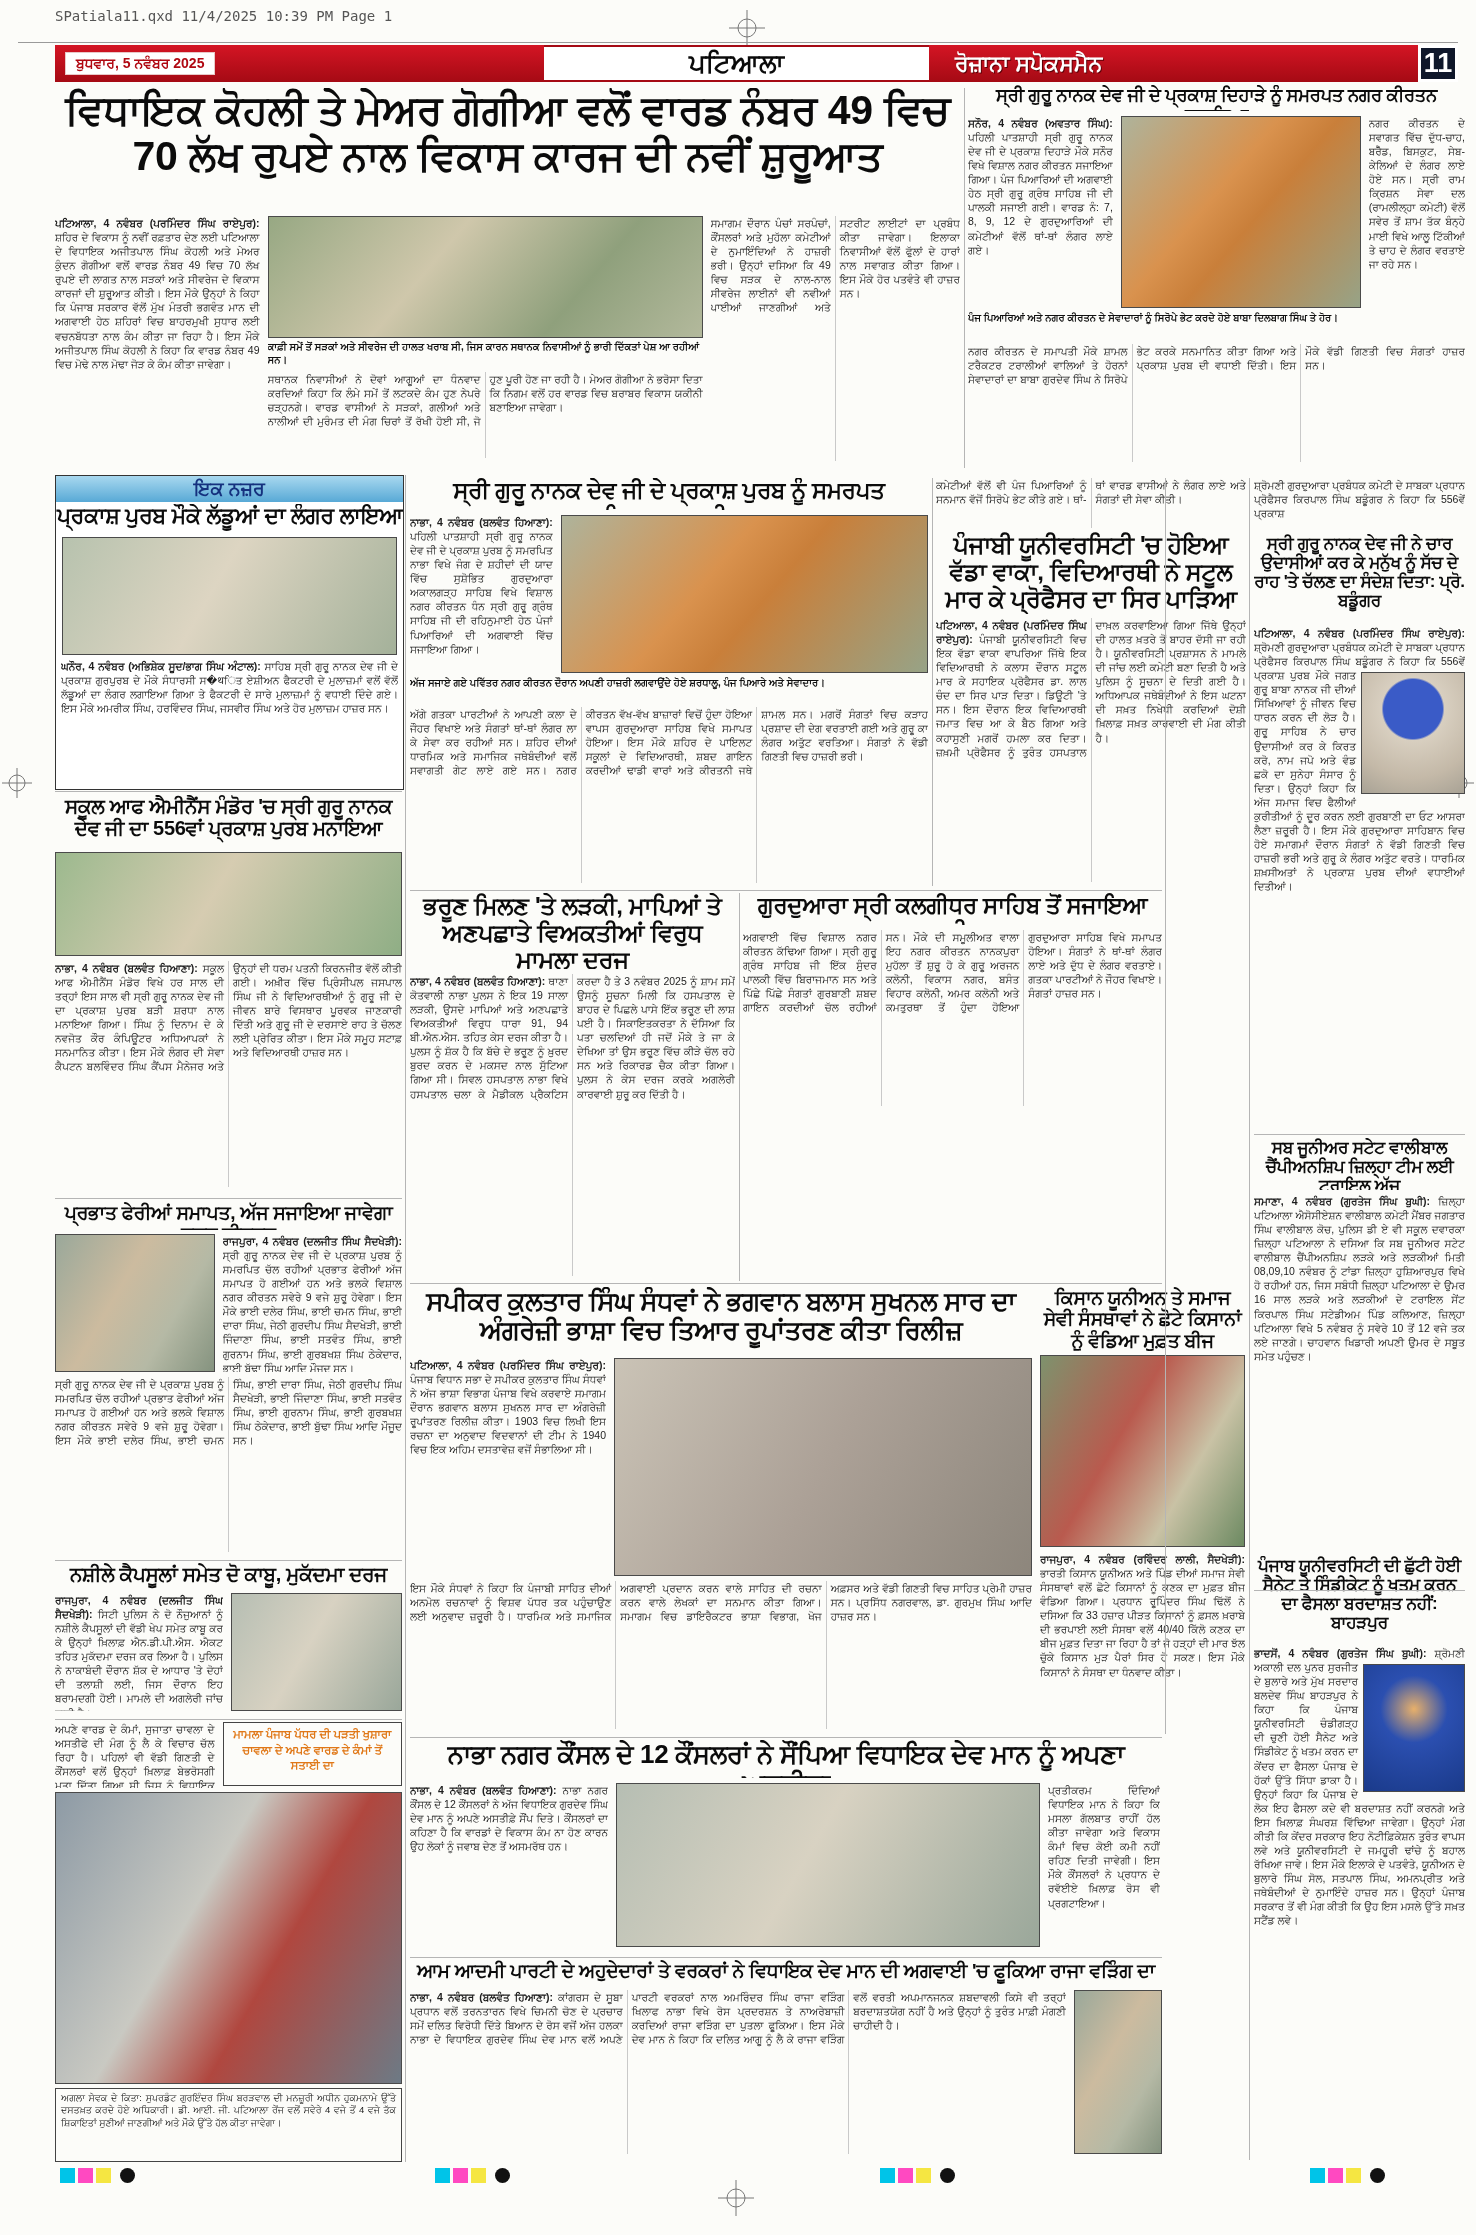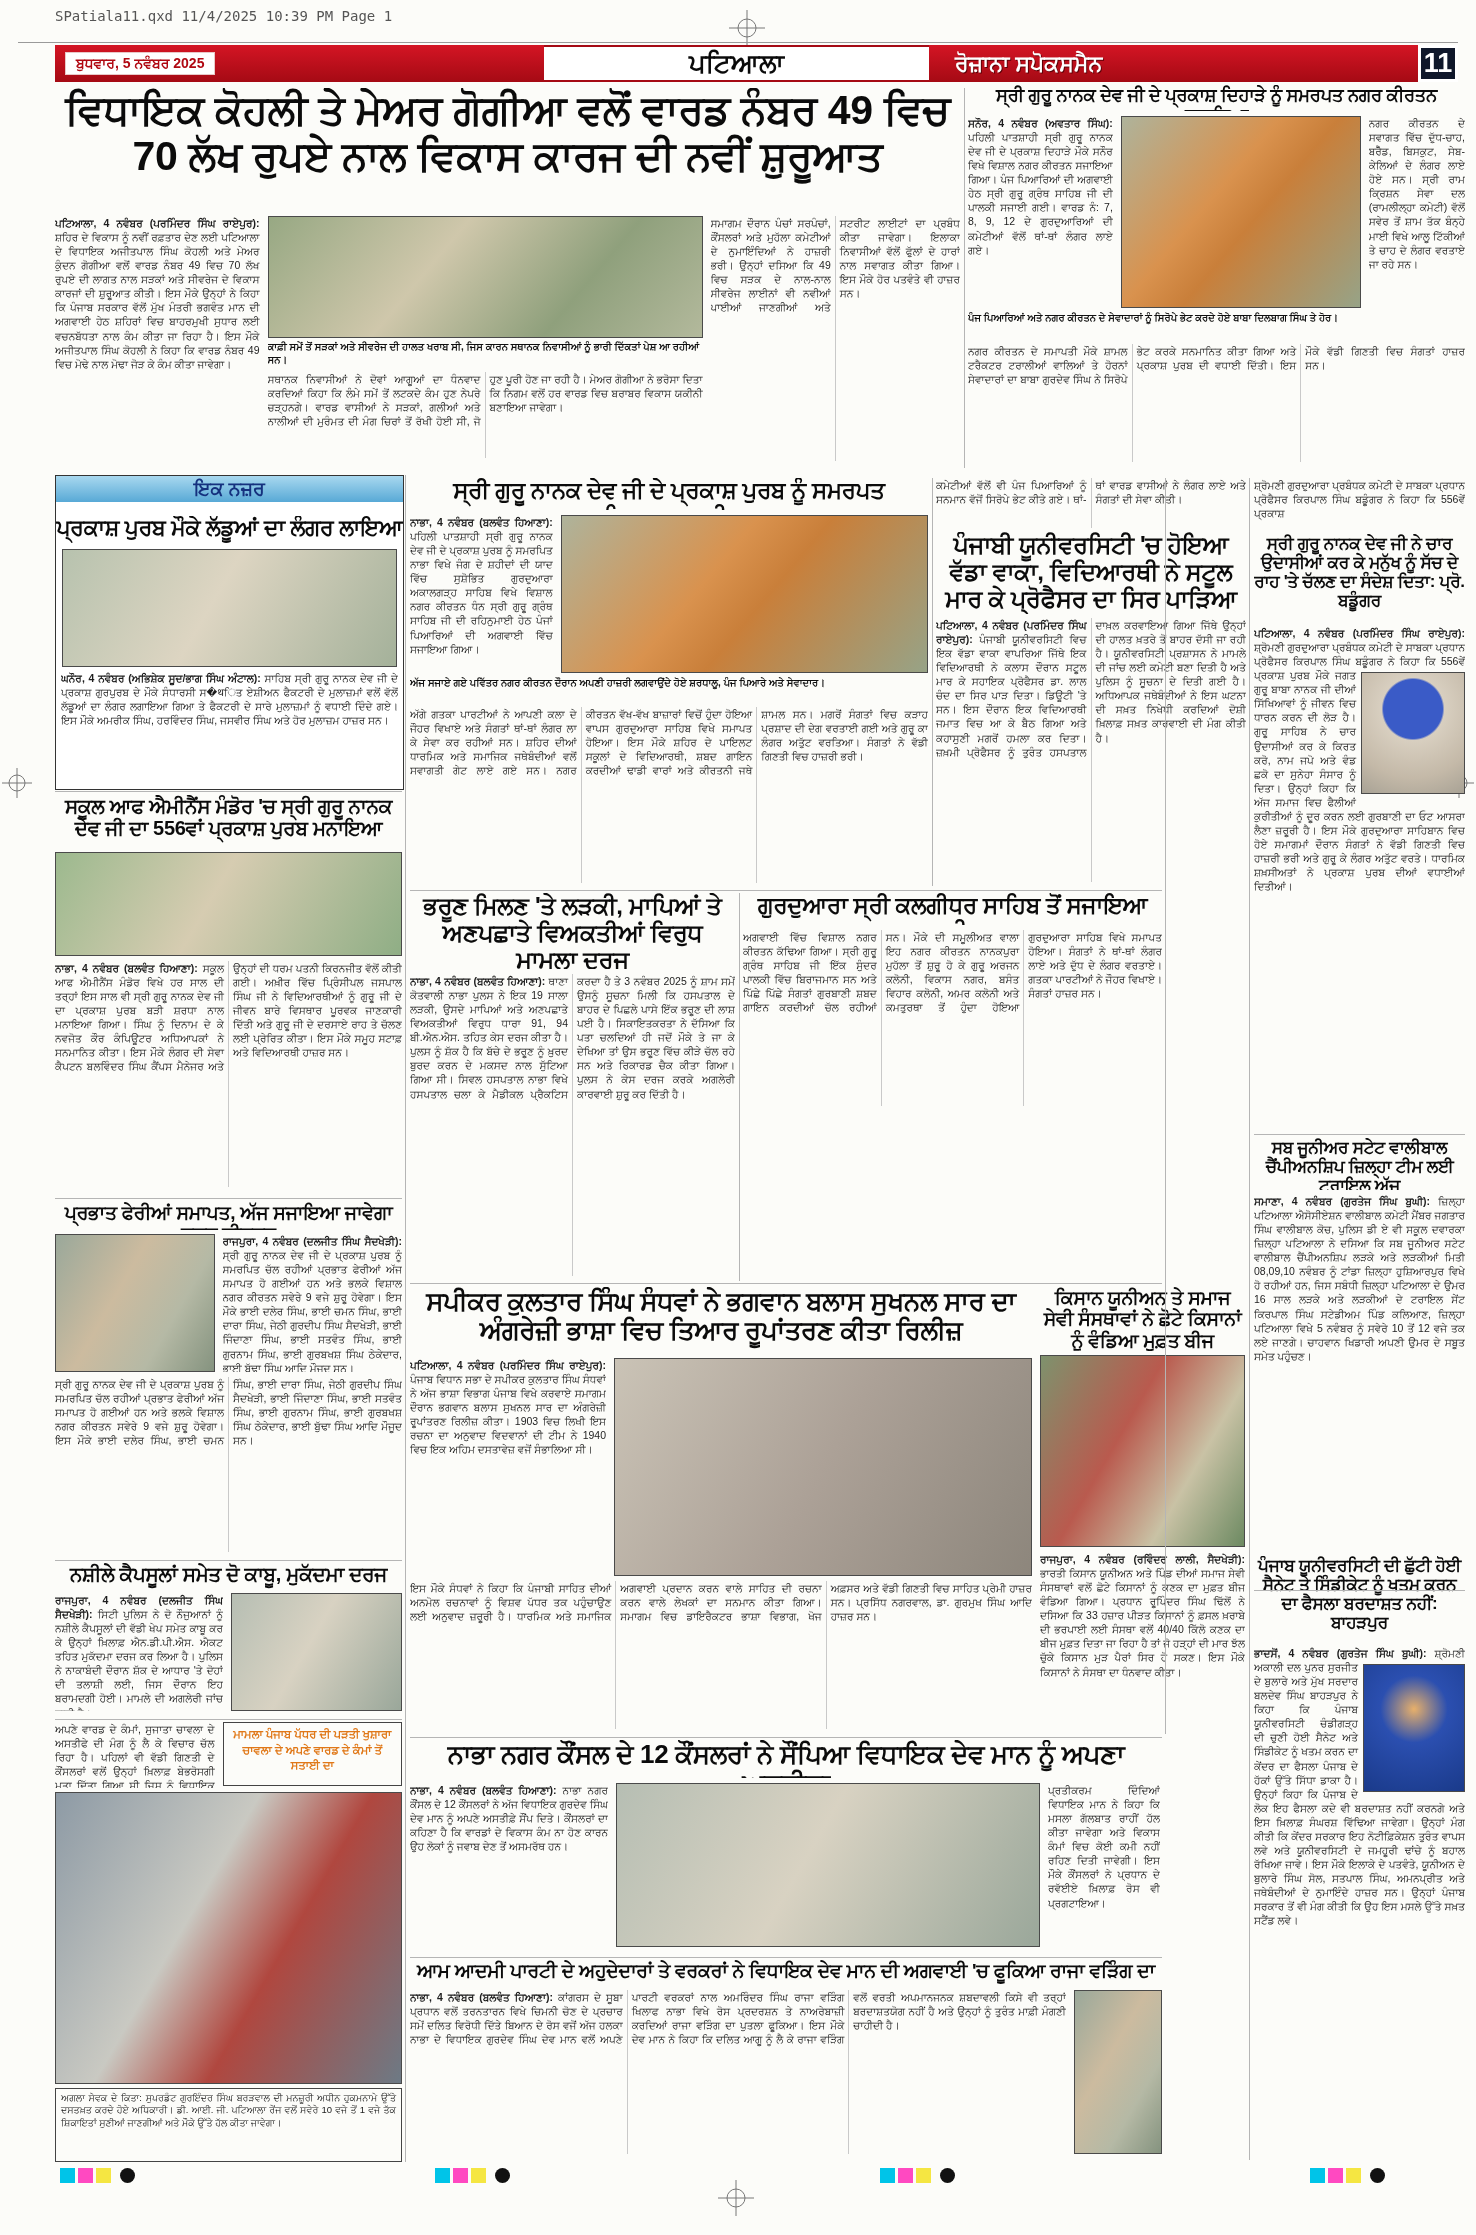--- a/index.html
+++ b/index.html
@@ -127,21 +127,21 @@
         <div class="photo ph-orange" style="width:240px;height:192px;"></div>
       </div>
       <div class="bt" style="width:97px;height:192px;">ਨਗਰ ਕੀਰਤਨ ਦੇ ਸਵਾਗਤ ਵਿੱਚ ਦੁੱਧ-ਚਾਹ, ਬਰੈੱਡ, ਬਿਸਕੁਟ, ਸੇਬ-ਕੇਲਿਆਂ ਦੇ ਲੰਗਰ ਲਾਏ ਹੋਏ ਸਨ। ਸ੍ਰੀ ਰਾਮ ਕ੍ਰਿਸ਼ਨ ਸੇਵਾ ਦਲ (ਰਾਮਲੀਲ੍ਹਾ ਕਮੇਟੀ) ਵੱਲੋਂ ਸਵੇਰ ਤੋਂ ਸ਼ਾਮ ਤੱਕ ਬੰਨ੍ਹੇ ਮਾਈ ਵਿਖੇ ਆਲੂ ਟਿੱਕੀਆਂ ਤੇ ਚਾਹ ਦੇ ਲੰਗਰ ਵਰਤਾਏ ਜਾ ਰਹੇ ਸਨ।</div>
     </div>
     <div class="cap" style="height:28px;margin-top:4px;">ਪੰਜ ਪਿਆਰਿਆਂ ਅਤੇ ਨਗਰ ਕੀਰਤਨ ਦੇ ਸੇਵਾਦਾਰਾਂ ਨੂੰ ਸਿਰੋਪੇ ਭੇਟ ਕਰਦੇ ਹੋਏ ਬਾਬਾ ਦਿਲਬਾਗ ਸਿੰਘ ਤੇ ਹੋਰ।</div>
     <div class="bt cols3" style="height:118px;margin-top:4px;">ਨਗਰ ਕੀਰਤਨ ਦੇ ਸਮਾਪਤੀ ਮੌਕੇ ਸ਼ਾਮਲ ਟਰੈਕਟਰ ਟਰਾਲੀਆਂ ਵਾਲਿਆਂ ਤੇ ਹੋਰਨਾਂ ਸੇਵਾਦਾਰਾਂ ਦਾ ਬਾਬਾ ਗੁਰਦੇਵ ਸਿੰਘ ਨੇ ਸਿਰੋਪੇ ਭੇਟ ਕਰਕੇ ਸਨਮਾਨਿਤ ਕੀਤਾ ਗਿਆ ਅਤੇ ਪ੍ਰਕਾਸ਼ ਪੁਰਬ ਦੀ ਵਧਾਈ ਦਿੱਤੀ। ਇਸ ਮੌਕੇ ਵੱਡੀ ਗਿਣਤੀ ਵਿਚ ਸੰਗਤਾਂ ਹਾਜ਼ਰ ਸਨ।</div>
   </div>
 
   <div class="abs najar-box" style="left:55px;top:475px;width:347px;height:313px;">
     <div class="najar-banner" style="height:26px;">ਇਕ ਨਜ਼ਰ</div>
-    <div class="hl" style="font-size:22px;height:30px;text-align:center;margin-top:14px;">ਪ੍ਰਕਾਸ਼ ਪੁਰਬ ਮੌਕੇ ਲੱਡੂਆਂ ਦਾ ਲੰਗਰ ਲਾਇਆ</div>
+    <div class="hl" style="font-size:22px;height:30px;text-align:right;margin-top:2px;">ਪ੍ਰਕਾਸ਼ ਪੁਰਬ ਮੌਕੇ ਲੱਡੂਆਂ ਦਾ ਲੰਗਰ ਲਾਇਆ</div>
     <div class="photo ph-langar" style="width:335px;height:118px;margin:3px auto 0;"></div>
     <div class="bt" style="margin:4px 5px 0;height:122px;">
       <span class="dl">ਘਨੌਰ, 4 ਨਵੰਬਰ (ਅਭਿਸ਼ੇਕ ਸੂਦ/ਭਾਗ ਸਿੰਘ ਅੰਟਾਲ):</span>
       <span>ਸਾਹਿਬ ਸ੍ਰੀ ਗੁਰੂ ਨਾਨਕ ਦੇਵ ਜੀ ਦੇ ਪ੍ਰਕਾਸ਼ ਗੁਰਪੁਰਬ ਦੇ ਮੌਕੇ ਸੰਧਾਰਸੀ ਸ�थਿਤ ਏਸ਼ੀਅਨ ਫੈਕਟਰੀ ਦੇ ਮੁਲਾਜ਼ਮਾਂ ਵਲੋਂ ਵੱਲੋਂ ਲੱਡੂਆਂ ਦਾ ਲੰਗਰ ਲਗਾਇਆ ਗਿਆ ਤੇ ਫੈਕਟਰੀ ਦੇ ਸਾਰੇ ਮੁਲਾਜ਼ਮਾਂ ਨੂੰ ਵਧਾਈ ਦਿੰਦੇ ਗਏ। ਇਸ ਮੌਕੇ ਅਮਰੀਕ ਸਿੰਘ, ਹਰਵਿੰਦਰ ਸਿੰਘ, ਜਸਵੀਰ ਸਿੰਘ ਅਤੇ ਹੋਰ ਮੁਲਾਜ਼ਮ ਹਾਜ਼ਰ ਸਨ।</span>
     </div>
   </div>
 
   <div class="abs" style="left:55px;top:795px;width:347px;height:398px;">
     <div class="hl" style="font-size:20px;height:54px;text-align:center;">ਸਕੂਲ ਆਫ ਐਮੀਨੈਂਸ ਮੰਡੋਰ 'ਚ ਸ੍ਰੀ ਗੁਰੂ ਨਾਨਕ ਦੇਵ ਜੀ ਦਾ 556ਵਾਂ ਪ੍ਰਕਾਸ਼ ਪੁਰਬ ਮਨਾਇਆ</div>
     <div class="photo ph-school" style="width:347px;height:104px;margin-top:3px;"></div>
@@ -174,21 +174,21 @@
       <div class="photo ph-meet" style="width:171px;height:118px;"></div>
     </div>
   </div>
 
   <div class="abs" style="left:55px;top:1722px;width:347px;height:440px;">
     <div class="flexrow" style="height:66px;">
       <div class="bt" style="width:162px;height:66px;">ਅਪਣੇ ਵਾਰਡ ਦੇ ਕੰਮਾਂ, ਸੁਜਾਤਾ ਚਾਵਲਾ ਦੇ ਅਸਤੀਫੇ ਦੀ ਮੰਗ ਨੂੰ ਲੈ ਕੇ ਵਿਚਾਰ ਚੱਲ ਰਿਹਾ ਹੈ। ਪਹਿਲਾਂ ਵੀ ਵੱਡੀ ਗਿਣਤੀ ਦੇ ਕੌਂਸਲਰਾਂ ਵਲੋਂ ਉਨ੍ਹਾਂ ਖ਼ਿਲਾਫ਼ ਬੇਭਰੋਸਗੀ ਮਤਾ ਦਿੱਤਾ ਗਿਆ ਸੀ ਜਿਸ ਨੂੰ ਵਿਧਾਇਕ ਦੇਵ ਮਾਨ ਦੇ</div>
       <div class="hibox" style="width:168px;height:54px;">ਮਾਮਲਾ ਪੰਜਾਬ ਪੱਧਰ ਦੀ ਪੜਤੀ ਖੁਸ਼ਾਰਾ ਚਾਵਲਾ ਦੇ ਅਪਣੇ ਵਾਰਡ ਦੇ ਕੰਮਾਂ ਤੋਂ ਸਤਾਈ ਦਾ</div>
     </div>
     <div class="photo ph-sign" style="width:347px;height:292px;margin-top:4px;"></div>
-    <div class="capbox" style="height:66px;margin-top:4px;">ਅਗਲਾ ਸੇਵਕ ਦੇ ਕਿਤਾ: ਸੁਪਰਡੰਟ ਗੁਰਇੰਦਰ ਸਿੰਘ ਬਰੜਵਾਲ ਦੀ ਮਨਜ਼ੂਰੀ ਅਧੀਨ ਹੁਕਮਨਾਮੇ ਉੱਤੇ ਦਸਤਖ਼ਤ ਕਰਦੇ ਹੋਏ ਅਧਿਕਾਰੀ। ਡੀ. ਆਈ. ਜੀ. ਪਟਿਆਲਾ ਰੇਂਜ ਵਲੋਂ ਸਵੇਰੇ 10 ਵਜੇ ਤੋਂ 1 ਵਜੇ ਤੱਕ ਸ਼ਿਕਾਇਤਾਂ ਸੁਣੀਆਂ ਜਾਣਗੀਆਂ ਅਤੇ ਮੌਕੇ ਉੱਤੇ ਹੱਲ ਕੀਤਾ ਜਾਵੇਗਾ।</div>
+    <div class="capbox" style="height:66px;margin-top:4px;">ਅਗਲਾ ਸੇਵਕ ਦੇ ਕਿਤਾ: ਸੁਪਰਡੰਟ ਗੁਰਇੰਦਰ ਸਿੰਘ ਬਰੜਵਾਲ ਦੀ ਮਨਜ਼ੂਰੀ ਅਧੀਨ ਹੁਕਮਨਾਮੇ ਉੱਤੇ ਦਸਤਖ਼ਤ ਕਰਦੇ ਹੋਏ ਅਧਿਕਾਰੀ। ਡੀ. ਆਈ. ਜੀ. ਪਟਿਆਲਾ ਰੇਂਜ ਵਲੋਂ ਸਵੇਰੇ 4 ਵਜੇ ਤੋਂ 4 ਵਜੇ ਤੱਕ ਸ਼ਿਕਾਇਤਾਂ ਸੁਣੀਆਂ ਜਾਣਗੀਆਂ ਅਤੇ ਮੌਕੇ ਉੱਤੇ ਹੱਲ ਕੀਤਾ ਜਾਵੇਗਾ।</div>
   </div>
 
   <div class="abs" style="left:410px;top:478px;width:518px;height:410px;">
     <div class="hl" style="font-size:23px;height:32px;text-align:center;">ਸ੍ਰੀ ਗੁਰੂ ਨਾਨਕ ਦੇਵ ਜੀ ਦੇ ਪ੍ਰਕਾਸ਼ ਪੁਰਬ ਨੂੰ ਸਮਰਪਤ ਸਜਾਇਆ ਨਗਰ ਕੀਰਤਨ</div>
     <div class="flexrow" style="margin-top:5px;">
       <div class="bt" style="width:143px;height:158px;">
         <span class="dl">ਨਾਭਾ, 4 ਨਵੰਬਰ (ਬਲਵੰਤ ਹਿਆਣਾ):</span>
         <span>ਪਹਿਲੀ ਪਾਤਸ਼ਾਹੀ ਸ੍ਰੀ ਗੁਰੂ ਨਾਨਕ ਦੇਵ ਜੀ ਦੇ ਪ੍ਰਕਾਸ਼ ਪੁਰਬ ਨੂੰ ਸਮਰਪਿਤ ਨਾਭਾ ਵਿਖੇ ਜੰਗ ਦੇ ਸ਼ਹੀਦਾਂ ਦੀ ਯਾਦ ਵਿੱਚ ਸੁਸ਼ੋਭਿਤ ਗੁਰਦੁਆਰਾ ਅਕਾਲਗੜ੍ਹ ਸਾਹਿਬ ਵਿਖੇ ਵਿਸ਼ਾਲ ਨਗਰ ਕੀਰਤਨ ਧੰਨ ਸ੍ਰੀ ਗੁਰੂ ਗ੍ਰੰਥ ਸਾਹਿਬ ਜੀ ਦੀ ਰਹਿਨੁਮਾਈ ਹੇਠ ਪੰਜਾਂ ਪਿਆਰਿਆਂ ਦੀ ਅਗਵਾਈ ਵਿੱਚ ਸਜਾਇਆ ਗਿਆ।</span>
       </div>
       <div class="photo ph-orange" style="width:368px;height:158px;"></div>

